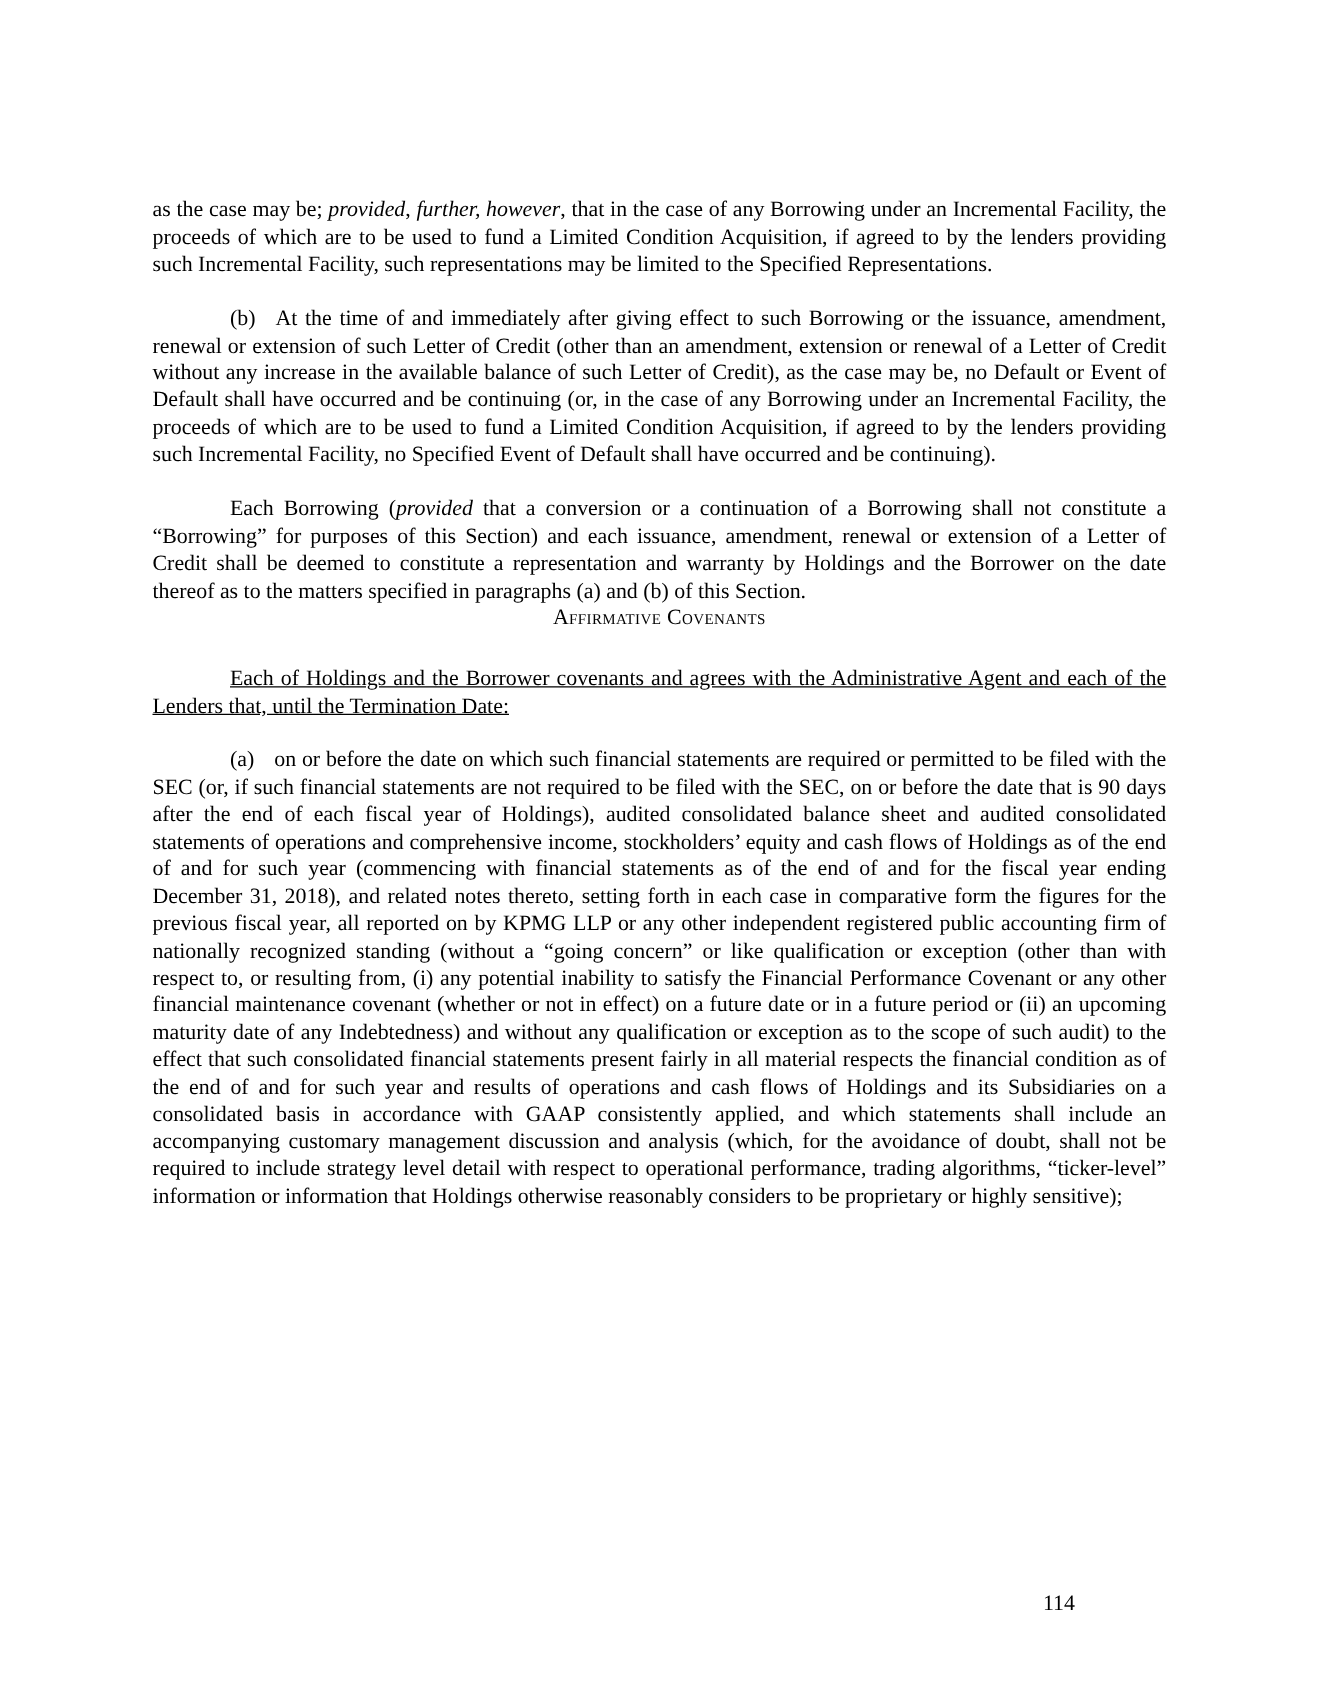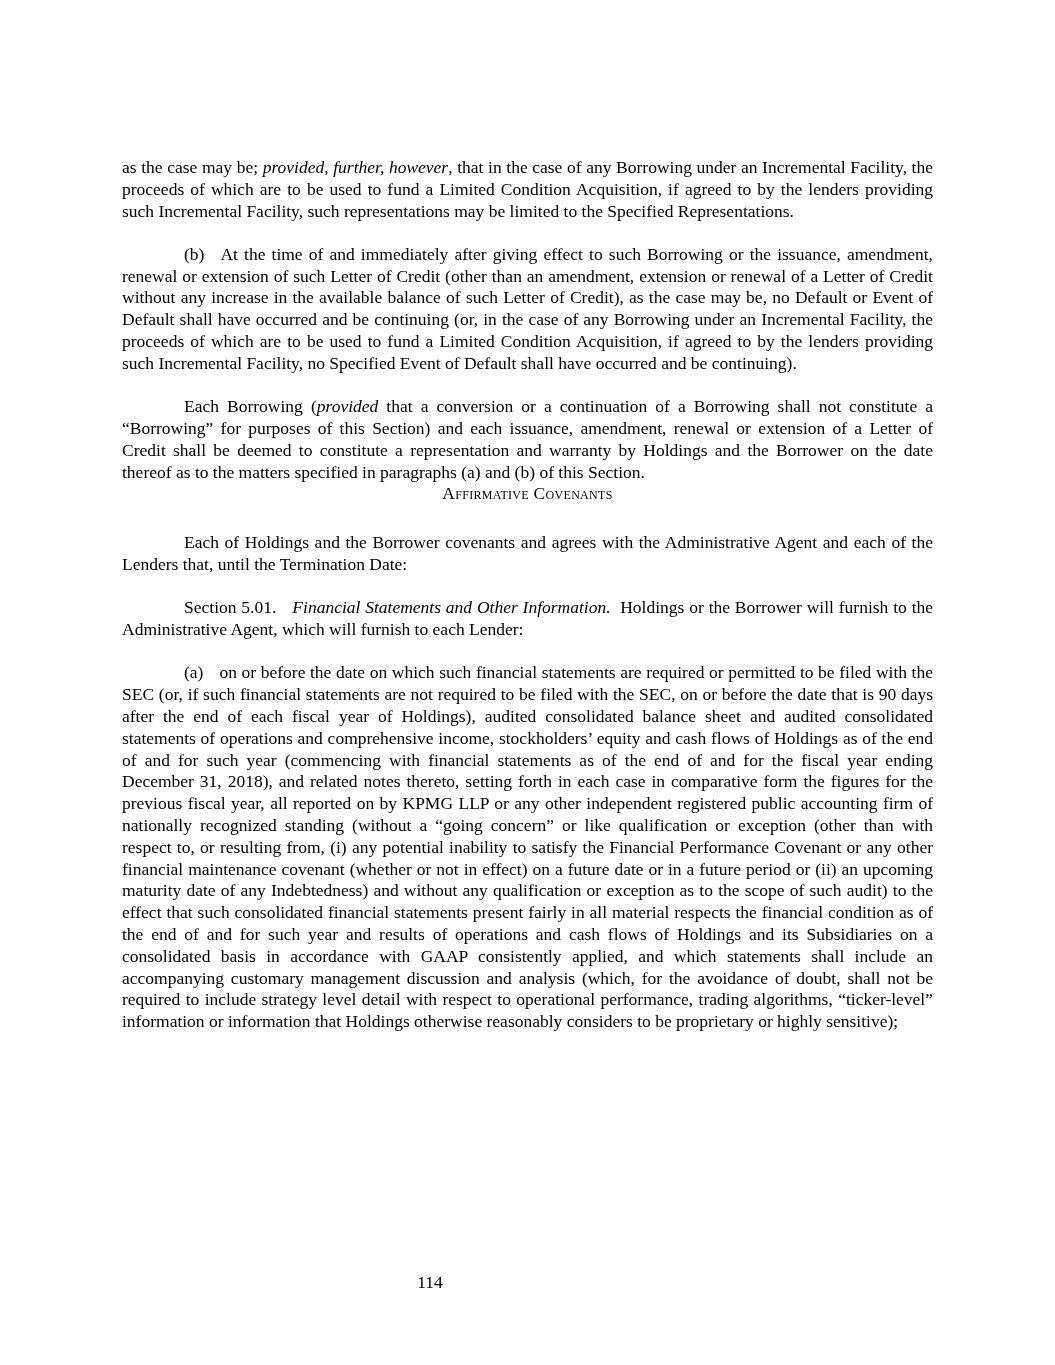--- a/index.html
+++ b/index.html
@@ -27,43 +27,42 @@
   }
   p.block {
     margin: 21.5px 0 0 0;
     text-align: justify;
     text-justify: inter-word;
   }
   p.block:first-child { margin-top: 0; }
   p.block.center { text-align: center; }
   p.block.indent { text-indent: 62px; }
   p.block.mt-none { margin-top: 0; }
-  p.block.mt-large { margin-top: 27px; }
+  p.block.mt-large { margin-top: 27px; text-decoration: underline; }
   span.italic { font-style: italic; }
   span.smallcaps { font-variant: small-caps; letter-spacing: 0.3px; text-align: center; }
   span.tab { display: inline-block; width: 16px; }
   .page-number {
     position: absolute;
     top: 1272px;
     left: 0;
     width: 860px;
-    text-align: center;
+    text-align: right;
     font-family: "Liberation Serif", serif;
     font-size: 17.5px;
     line-height: 21.8px;
     color: #000000;
   }
 </style>
 </head>
 <body>
 
 <div class="page">
   <main class="doc-body">
       <p class="block justify"><span>as the case may be; </span><span class="italic">provided</span><span>, </span><span class="italic">further, however</span><span>, that in the case of any Borrowing under an Incremental Facility, the proceeds of which are to be used to fund a Limited Condition Acquisition, if agreed to by the lenders providing such Incremental Facility, such representations may be limited to the Specified Representations.</span></p>
       <p class="block justify indent"><span>(b)</span><span class="tab"></span><span>At the time of and immediately after giving effect to such Borrowing or the issuance, amendment, renewal or extension of such Letter of Credit (other than an amendment, extension or renewal of a Letter of Credit without any increase in the available balance of such Letter of Credit), as the case may be, no Default or Event of Default shall have occurred and be continuing (or, in the case of any Borrowing under an Incremental Facility, the proceeds of which are to be used to fund a Limited Condition Acquisition, if agreed to by the lenders providing such Incremental Facility, no Specified Event of Default shall have occurred and be continuing).</span></p>
       <p class="block justify indent"><span>Each Borrowing (</span><span class="italic">provided</span><span> that a conversion or a continuation of a Borrowing shall not constitute a “Borrowing” for purposes of this Section) and each issuance, amendment, renewal or extension of a Letter of Credit shall be deemed to constitute a representation and warranty by Holdings and the Borrower on the date thereof as to the matters specified in paragraphs (a) and (b) of this Section.</span></p>
       <p class="block center mt-none"><span class="smallcaps">Affirmative Covenants</span></p>
       <p class="block justify indent mt-large"><span>Each of Holdings and the Borrower covenants and agrees with the Administrative Agent and each of the Lenders that, until the Termination Date:</span></p>
-      <p class="block justify indent"><span>Section 5.01.</span><span class="tab"></span><span class="italic">Financial Statements and Other Information.</span><span>&nbsp; Holdings or the Borrower will furnish to the Administrative Agent, which will furnish to each Lender:</span></p>
       <p class="block justify indent"><span>(a)</span><span class="tab"></span><span>on or before the date on which such financial statements are required or permitted to be filed with the SEC (or, if such financial statements are not required to be filed with the SEC, on or before the date that is 90 days after the end of each fiscal year of Holdings), audited consolidated balance sheet and audited consolidated statements of operations and comprehensive income, stockholders’ equity and cash flows of Holdings as of the end of and for such year (commencing with financial statements as of the end of and for the fiscal year ending December 31, 2018), and related notes thereto, setting forth in each case in comparative form the figures for the previous fiscal year, all reported on by KPMG LLP or any other independent registered public accounting firm of nationally recognized standing (without a “going concern” or like qualification or exception (other than with respect to, or resulting from, (i) any potential inability to satisfy the Financial Performance Covenant or any other financial maintenance covenant (whether or not in effect) on a future date or in a future period or (ii) an upcoming maturity date of any Indebtedness) and without any qualification or exception as to the scope of such audit) to the effect that such consolidated financial statements present fairly in all material respects the financial condition as of the end of and for such year and results of operations and cash flows of Holdings and its Subsidiaries on a consolidated basis in accordance with GAAP consistently applied, and which statements shall include an accompanying customary management discussion and analysis (which, for the avoidance of doubt, shall not be required to include strategy level detail with respect to operational performance, trading algorithms, “ticker-level” information or information that Holdings otherwise reasonably considers to be proprietary or highly sensitive);</span></p>
     </main>
   <div class="page-number">114</div>
 </div>
 
 </body></html>

